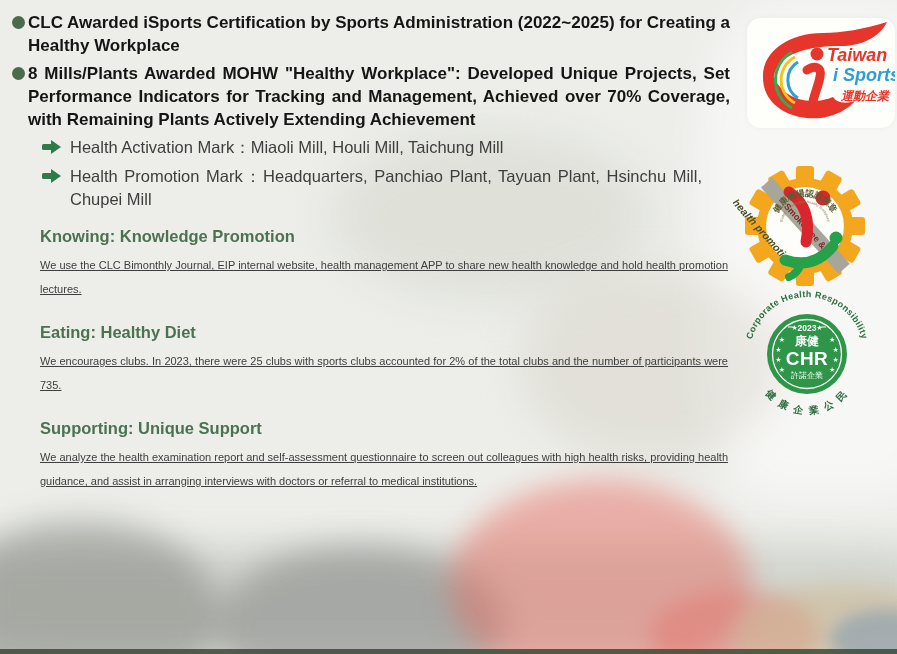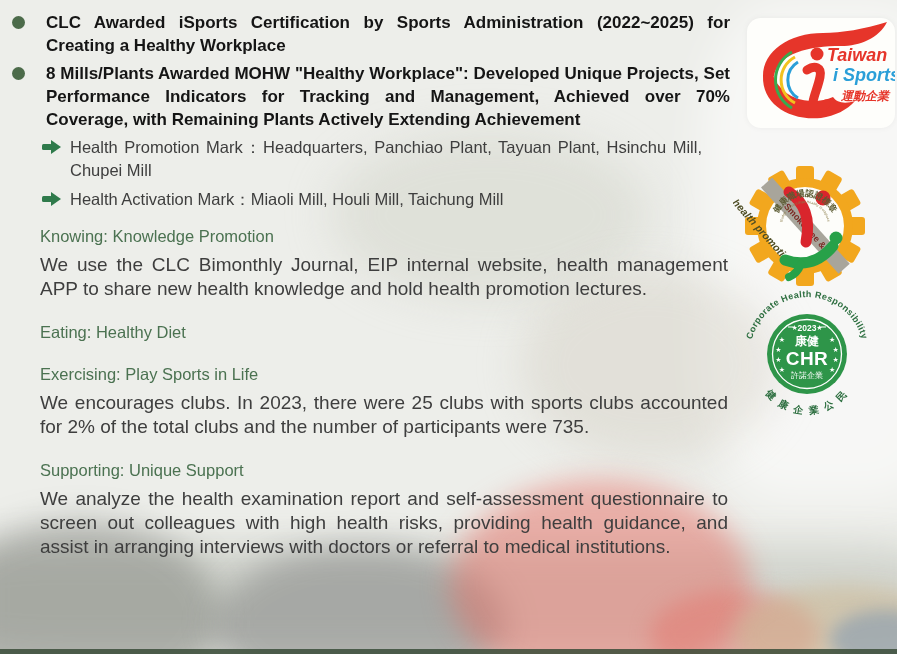--- a/index.html
+++ b/index.html
@@ -16,29 +16,29 @@
   .b-floor{left:-30px;top:545px;width:960px;height:110px;background:rgba(150,156,142,.30);filter:blur(18px);border-radius:10%;}
   .b-dark1{left:-60px;top:520px;width:280px;height:190px;background:rgba(82,84,80,.34);filter:blur(16px);}
   .b-dark2{left:215px;top:545px;width:290px;height:160px;background:rgba(66,66,70,.30);filter:blur(16px);}
   .b-red1{left:450px;top:480px;width:300px;height:210px;background:rgba(229,112,102,.50);filter:blur(14px);}
   .b-red2{left:650px;top:590px;width:170px;height:90px;background:rgba(229,112,102,.42);filter:blur(10px);}
   .b-tan{left:735px;top:585px;width:220px;height:100px;background:rgba(206,182,142,.5);filter:blur(10px);}
   .b-blue{left:830px;top:610px;width:110px;height:60px;background:rgba(108,140,176,.45);filter:blur(8px);}
   .bottom-strip{position:absolute;left:0;bottom:0;width:100%;height:5px;background:rgba(58,76,56,.85);}
   
   .content{position:absolute;left:12px;top:11px;width:718px;}
-  .bullet{display:flex;gap:21px;margin-bottom:5px;}
+  .bullet{display:flex;gap:3px;margin-bottom:5px;}
   .dot{flex:none;width:13px;height:13px;border-radius:50%;background:#4c6b4a;margin-top:5px;}
   .btext{font-size:17px;line-height:23px;font-weight:bold;color:#151515;text-align:justify;}
   .sub{display:flex;gap:9px;margin:1px 0 6px 30px;width:660px;}
   .arrow-ic{flex:none;margin-top:4px;}
   .stext{font-size:16.5px;line-height:23px;color:#3e3e3e;text-align:justify;}
   .sections{margin-top:14px;margin-left:28px;width:688px;}
-  .sec-h{margin:20px 0 6px;font-size:16.5px;line-height:22px;font-weight:normal;color:#4b7251;}
-  .sec-p{margin:0;font-size:19px;line-height:24px;color:#3e3e3e;text-align:justify;}
+  .sec-h{margin:20px 0 6px;font-size:16.5px;line-height:22px;font-weight:bold;color:#4b7251;}
+  .sec-p{margin:0;font-size:11px;line-height:24px;color:#3e3e3e;text-align:justify;text-decoration:underline;}
   
   .logo-isports{position:absolute;left:747px;top:12px;width:148px;height:110px;background:#fefefb;border-radius:14px;box-shadow:0 0 6px rgba(0,0,0,.05);margin-top:6px;}
   .logo-gear{position:absolute;left:733px;top:148px;width:152px;height:152px;}
   .logo-chr{position:absolute;left:732px;top:288px;width:150px;height:142px;}
   svg text{font-family:"Liberation Sans",sans-serif;}
 </style>
 </head>
 <body>
 
 <div class="slide">
@@ -69,41 +69,40 @@
       <div class="btext">8 Mills/Plants Awarded MOHW "Healthy Workplace": Developed Unique Projects, Set Performance Indicators for Tracking and Management, Achieved over 70% Coverage, with Remaining Plants Actively Extending Achievement</div>
     </div>
 
     <div class="sub">
       <span class="arrow-ic">
         <svg width="19" height="14" viewBox="0 0 19 14">
             <rect x="0" y="4" width="10" height="6" rx="1.5" fill="#2f7a4b"></rect>
             <polygon points="9,0 19,7 9,14" fill="#2f7a4b"></polygon>
           </svg>
       </span>
-      <div class="stext">Health Promotion Mark：Headquarters, Panchiao Plant, Tayuan Plant, Hsinchu Mill, Chupei Mill</div>
+      <div class="stext">Health Activation Mark：Miaoli Mill, Houli Mill, Taichung Mill</div>
     </div>
 
     <div class="sub">
       <span class="arrow-ic">
         <svg width="19" height="14" viewBox="0 0 19 14">
             <rect x="0" y="4" width="10" height="6" rx="1.5" fill="#2f7a4b"></rect>
             <polygon points="9,0 19,7 9,14" fill="#2f7a4b"></polygon>
           </svg>
       </span>
-      <div class="stext">Health Activation Mark：Miaoli Mill, Houli Mill, Taichung Mill</div>
+      <div class="stext">Health Promotion Mark：Headquarters, Panchiao Plant, Tayuan Plant, Hsinchu Mill, Chupei Mill</div>
     </div>
 
 
     <div class="sections">
       <h3 class="sec-h" style="margin-top:0">Knowing: Knowledge Promotion</h3>
       <p class="sec-p">We use the CLC Bimonthly Journal, EIP internal website, health management APP to share new health knowledge and hold health promotion lectures.</p>
 
       <h3 class="sec-h">Eating: Healthy Diet</h3>
 
-      <h3 class="sec-h">Exercising: Play Sports in Life</h3>
       <p class="sec-p">We encourages clubs. In 2023, there were 25 clubs with sports clubs accounted for 2% of the total clubs and the number of participants were 735.</p>
 
       <h3 class="sec-h">Supporting: Unique Support</h3>
       <p class="sec-p">We analyze the health examination report and self-assessment questionnaire to screen out colleagues with high health risks, providing health guidance, and assist in arranging interviews with doctors or referral to medical institutions.</p>
     </div>
   </div>
 
   <div class="logo-isports">
     <svg width="148" height="110" viewBox="0 0 148 110">
 

